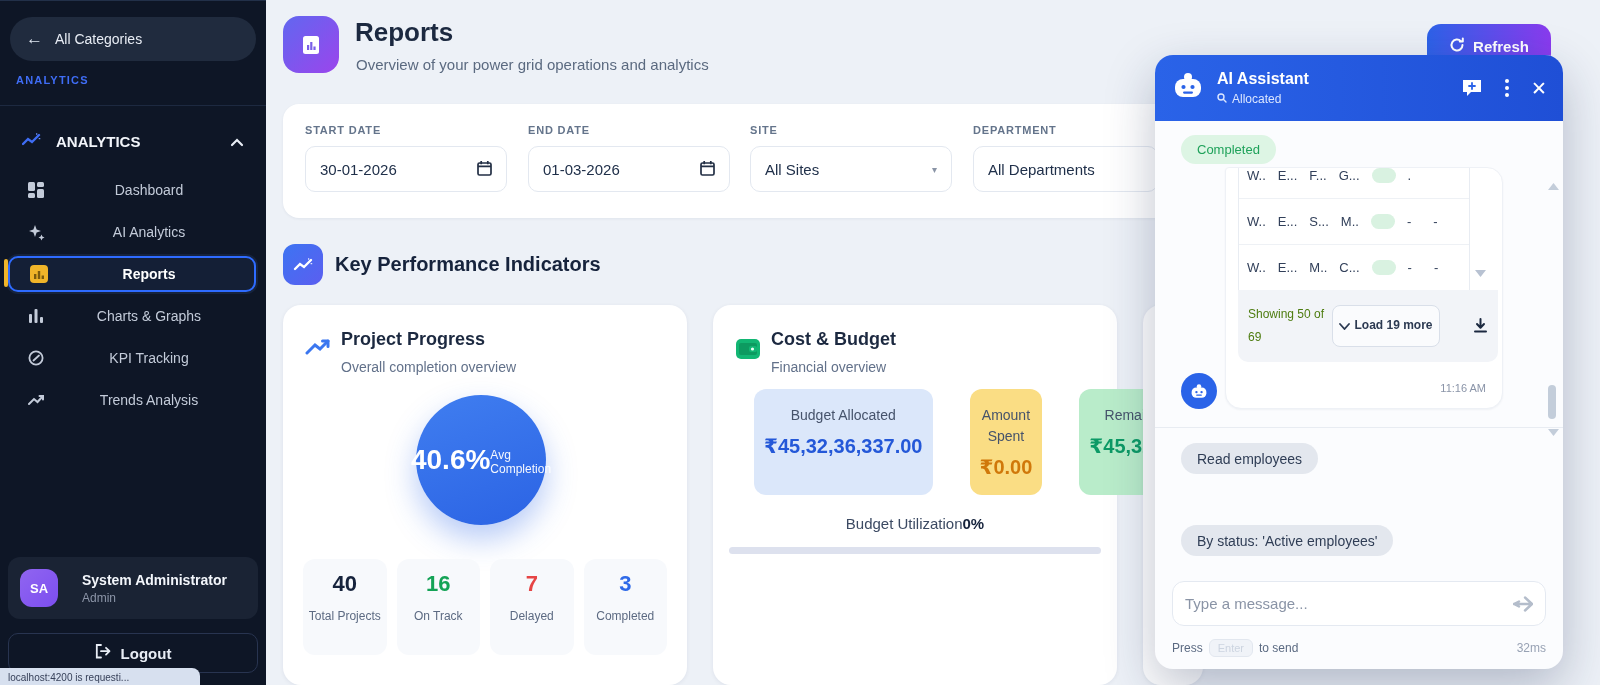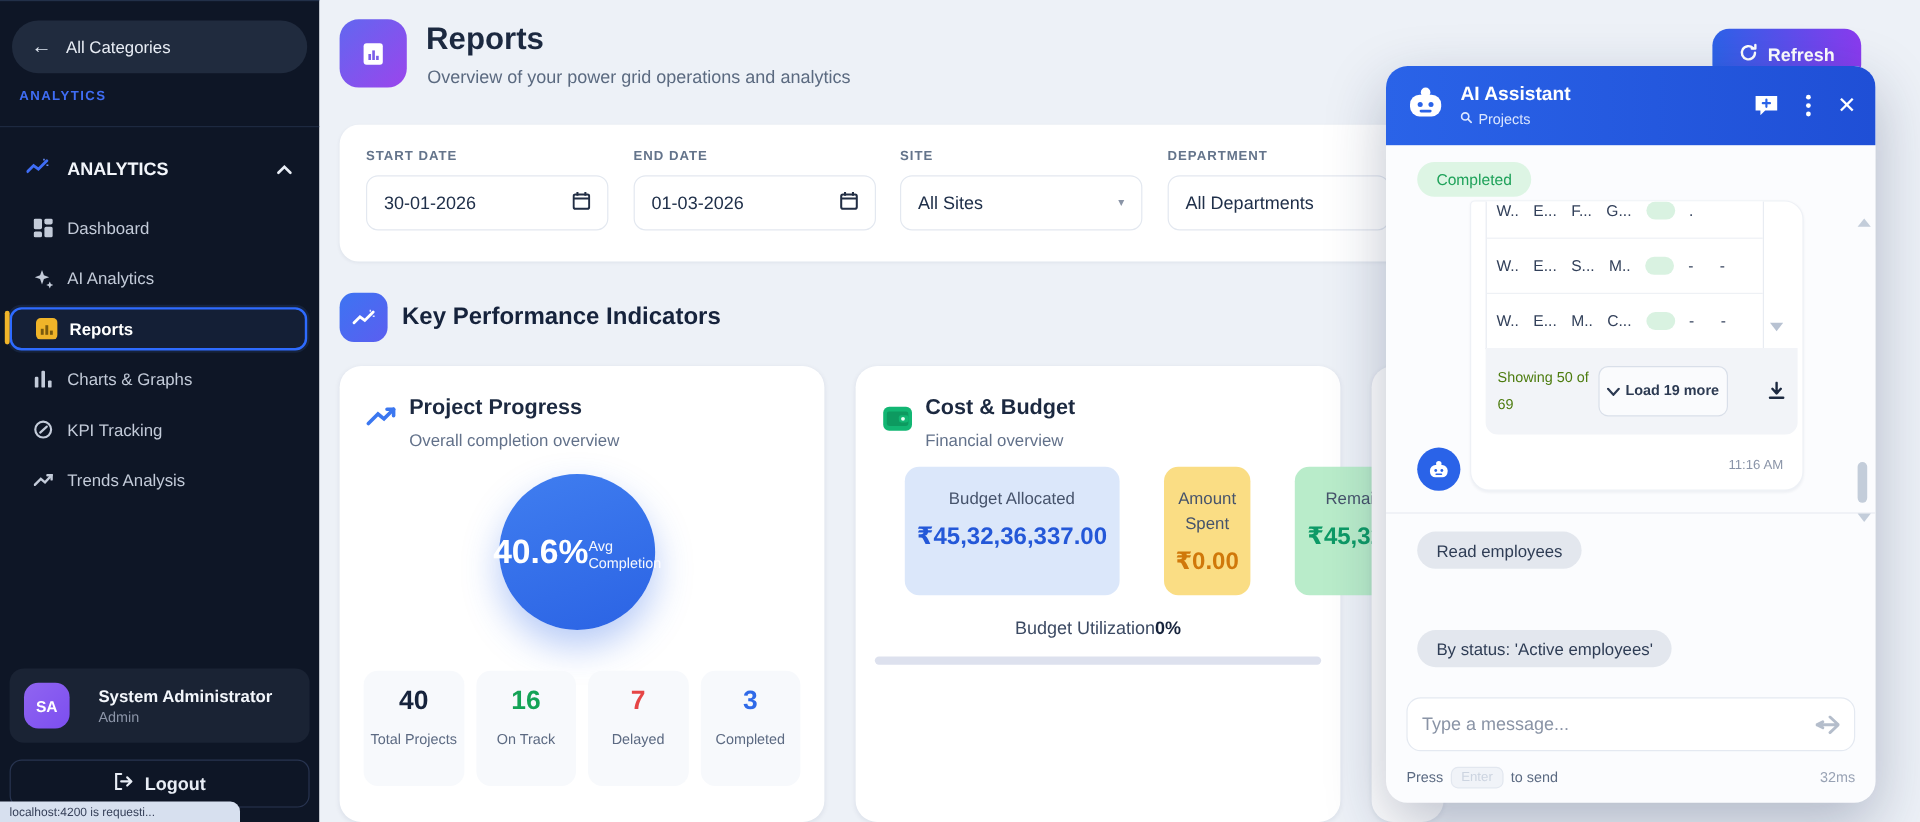--- a/index.html
+++ b/index.html
@@ -15,21 +15,21 @@
   .all-cat .arrow { font-size:17px; color:#dfe6f0; }
   .cat-label { position:absolute; left:16px; top:73px; color:#3f6df5; font-size:11px;
                font-weight:bold; letter-spacing:1.2px; }
   .side-divider { position:absolute; left:0; top:104px; width:266px; height:1px; background:#1d2940; }
   .section-head { position:absolute; left:8px; top:122px; width:250px; height:36px;
                   display:flex; align-items:center; gap:14px; padding:0 14px; color:#f2f5fa;
                   font-size:15px; font-weight:bold; cursor:pointer; }
   .section-head .chev { margin-left:auto; }
   .nav-item { position:absolute; left:8px; width:248px; height:36px; border-radius:10px;
               display:flex; align-items:center; gap:14px; padding:0 14px 0 48px;
-              color:#c3cbd9; font-size:14px; cursor:pointer; }
+              color:#c3cbd9; font-size:14px; cursor:pointer;justify-content:center; }
   .nav-item.active { background:#141f36; border:2px solid #2e6bff; box-shadow:0 0 0 2px #16233d;
                      color:#ffffff; font-weight:bold; }
   .active-accent { position:absolute; left:4px; top:258px; width:4px; height:28px;
                    background:#f0b429; border-radius:3px; z-index:6; }
   .user-card { position:absolute; left:8px; top:556px; width:250px; height:62px;
                background:#1a2334; border-radius:12px; display:flex; align-items:center;
                gap:24px; padding:0 12px; cursor:pointer; }
   .avatar { width:38px; height:38px; border-radius:12px;
             background:linear-gradient(135deg,#9065f0,#7c4ef0);
             color:#fff; font-weight:bold; font-size:13px;
@@ -438,21 +438,21 @@
     </span>
     <div>
       <div class="panel-title">AI Assistant</div>
       <div class="panel-ctx">
         <span>
           <svg width="10" height="10" viewBox="0 0 10 10">
               <circle cx="4" cy="4" r="3" stroke="#dbe6ff" stroke-width="1.4" fill="none"></circle>
               <path d="M6.3 6.3 L9 9" stroke="#dbe6ff" stroke-width="1.4" stroke-linecap="round"></path>
             </svg>
         </span>
-        <span>Projects</span>
+        <span>Allocated</span>
       </div>
     </div>
     <div class="head-actions">
       <span class="head-ic">
         <svg width="22" height="20" viewBox="0 0 22 20">
             <path d="M2 2 h18 v12 h-10 l-4 4 v-4 h-4 Z" fill="#ffffff"></path>
             <path d="M11 5 v6 M8 8 h6" stroke="#2a63e8" stroke-width="1.8" stroke-linecap="round"></path>
           </svg>
       </span>
       <span class="kebab">

